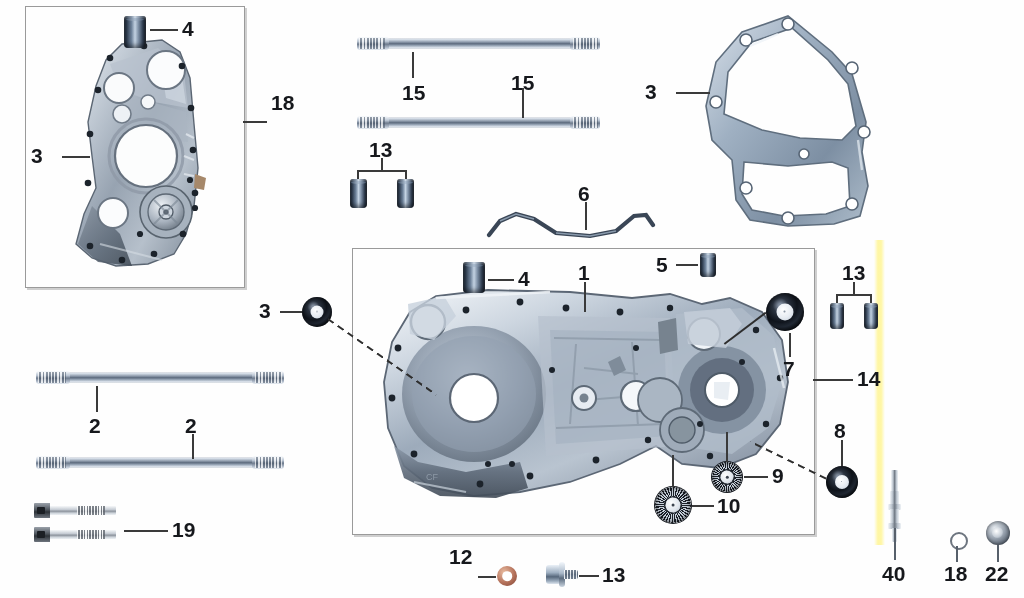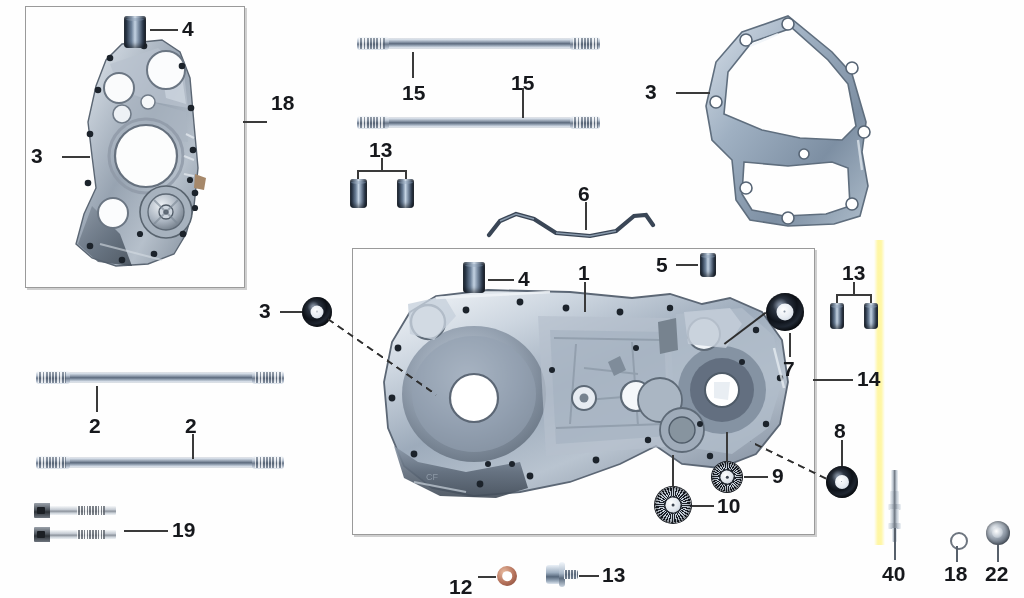--- a/index.html
+++ b/index.html
@@ -474,21 +474,21 @@
       <div class="hd"></div>
   </div>
   <div class="cscrew" style="left:34px;top:527px;width:82px;height:15px;">
     <div class="sh"></div>
       <div class="thread"></div>
       <div class="hd"></div>
   </div>
   <div class="lead h" style="left:124px;top:530px;width:44px;"></div>
   <div class="lbl" style="left:172px;top:519px;">19</div>
 
-  <div class="lbl" style="left:449px;top:576px;">12</div>
+  <div class="lbl" style="left:449px;top:546px;">12</div>
   <div class="lead h" style="left:478px;top:576px;width:18px;"></div>
   <div class="cwasher" style="left:497px;top:566px;width:20px;height:20px;">
     <div class="h"></div>
   </div>
 
   <div class="fbolt" style="left:546px;top:565px;width:32px;height:19px;">
     <div class="head"></div>
       <div class="flange"></div>
       <div class="shank"></div>
   </div>

